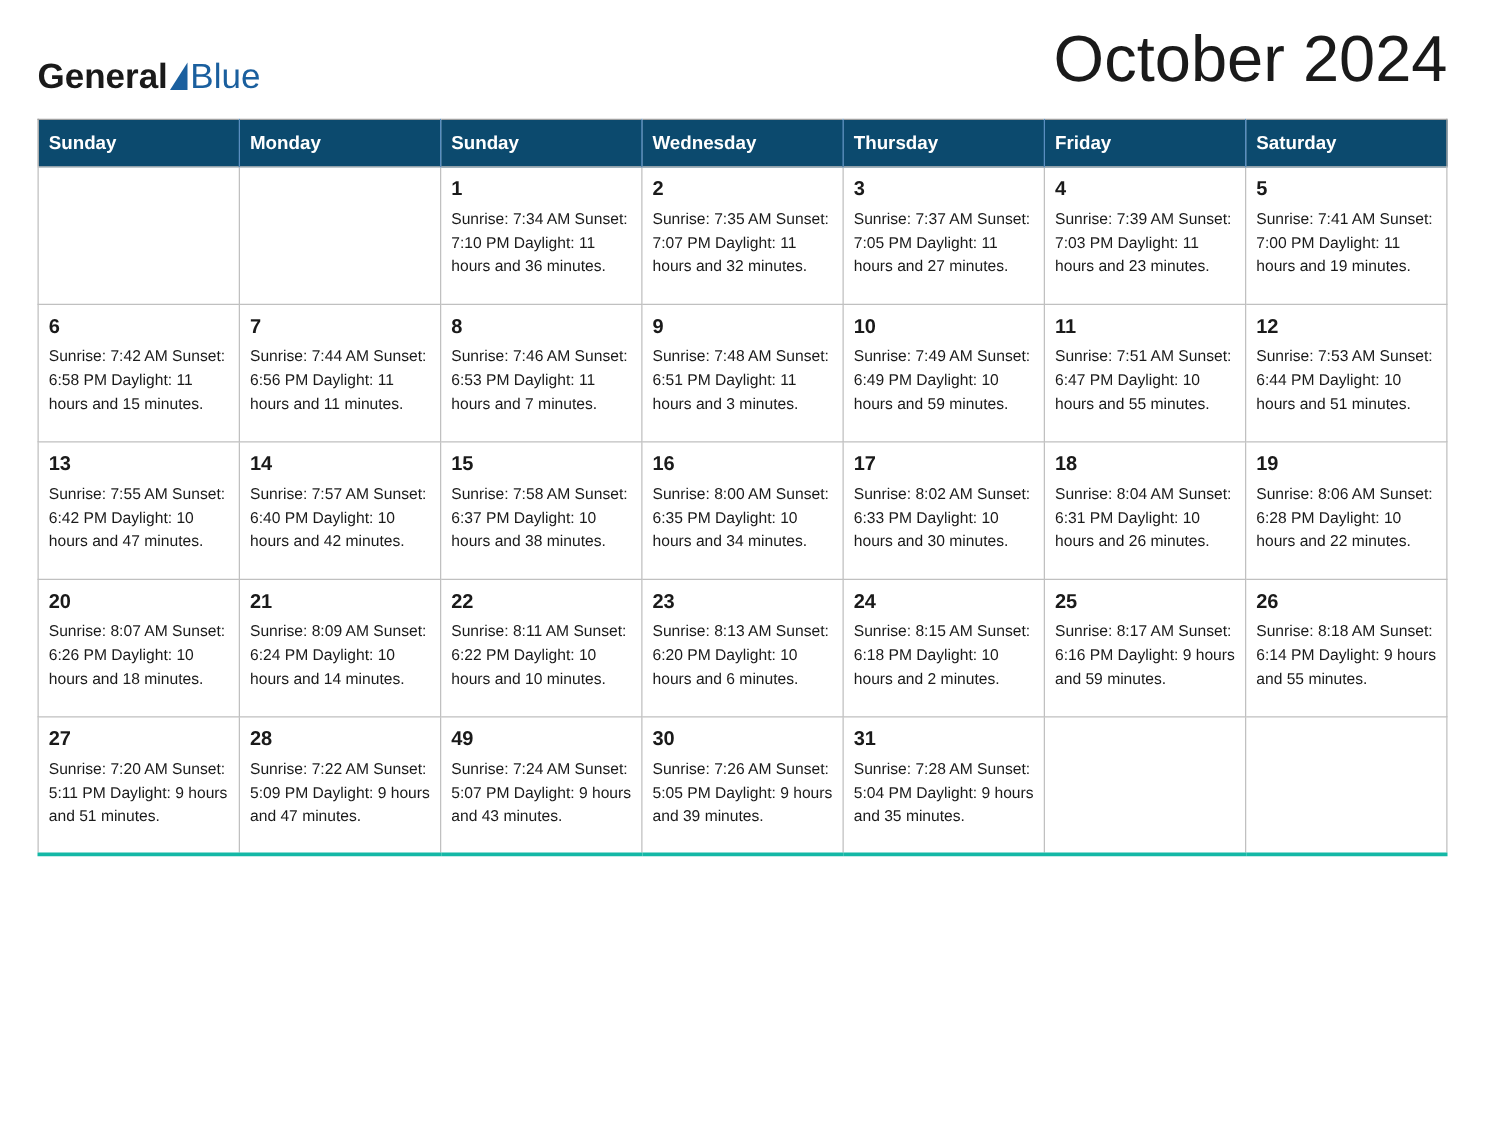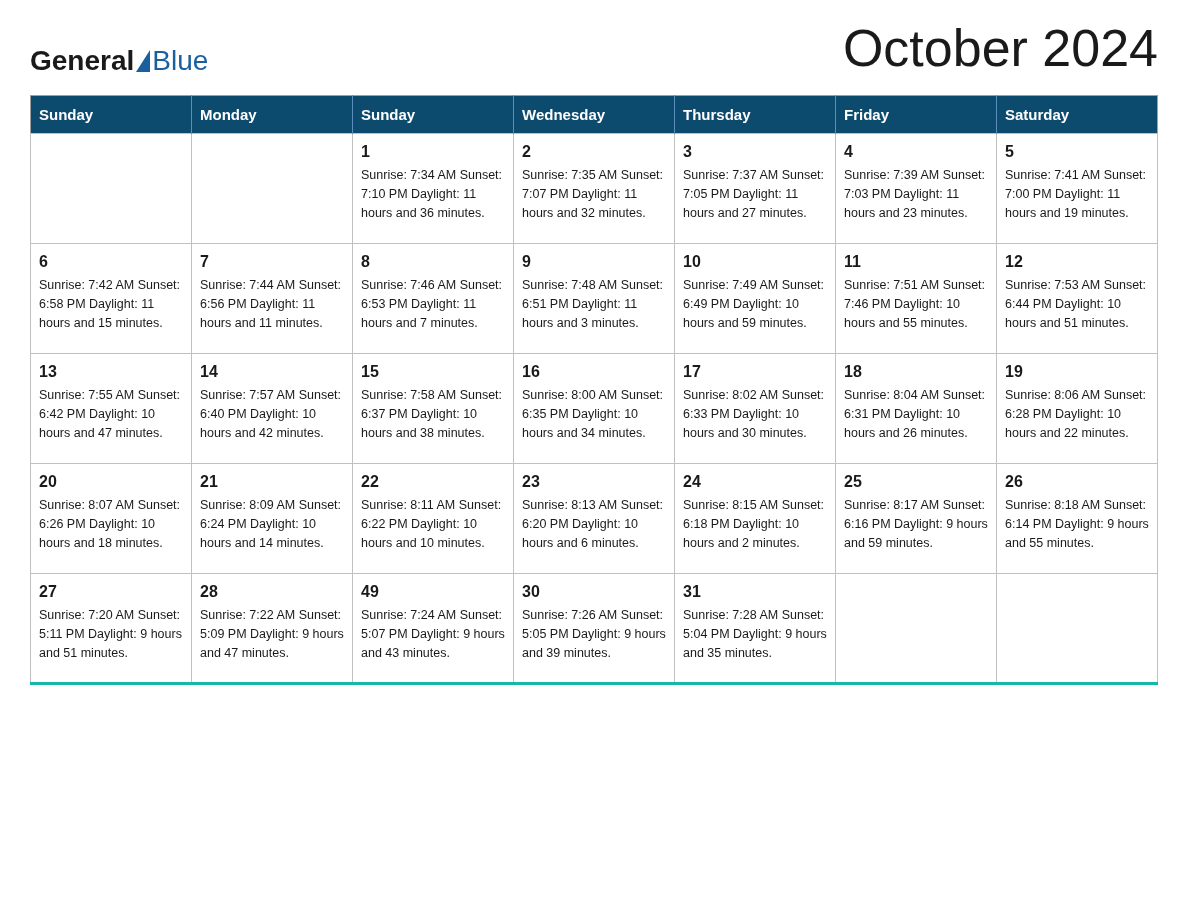--- a/index.html
+++ b/index.html
@@ -206,21 +206,21 @@
         <td>
           <span class="day-number">10</span>
           <div class="day-info">Sunrise: 7:49 AM
 Sunset: 6:49 PM
 Daylight: 10 hours
 and 59 minutes.</div>
         </td>
         <td>
           <span class="day-number">11</span>
           <div class="day-info">Sunrise: 7:51 AM
-Sunset: 7:46 PM
+Sunset: 6:47 PM
 Daylight: 10 hours
 and 55 minutes.</div>
         </td>
         <td>
           <span class="day-number">12</span>
           <div class="day-info">Sunrise: 7:53 AM
 Sunset: 6:44 PM
 Daylight: 10 hours
 and 51 minutes.</div>
         </td>

